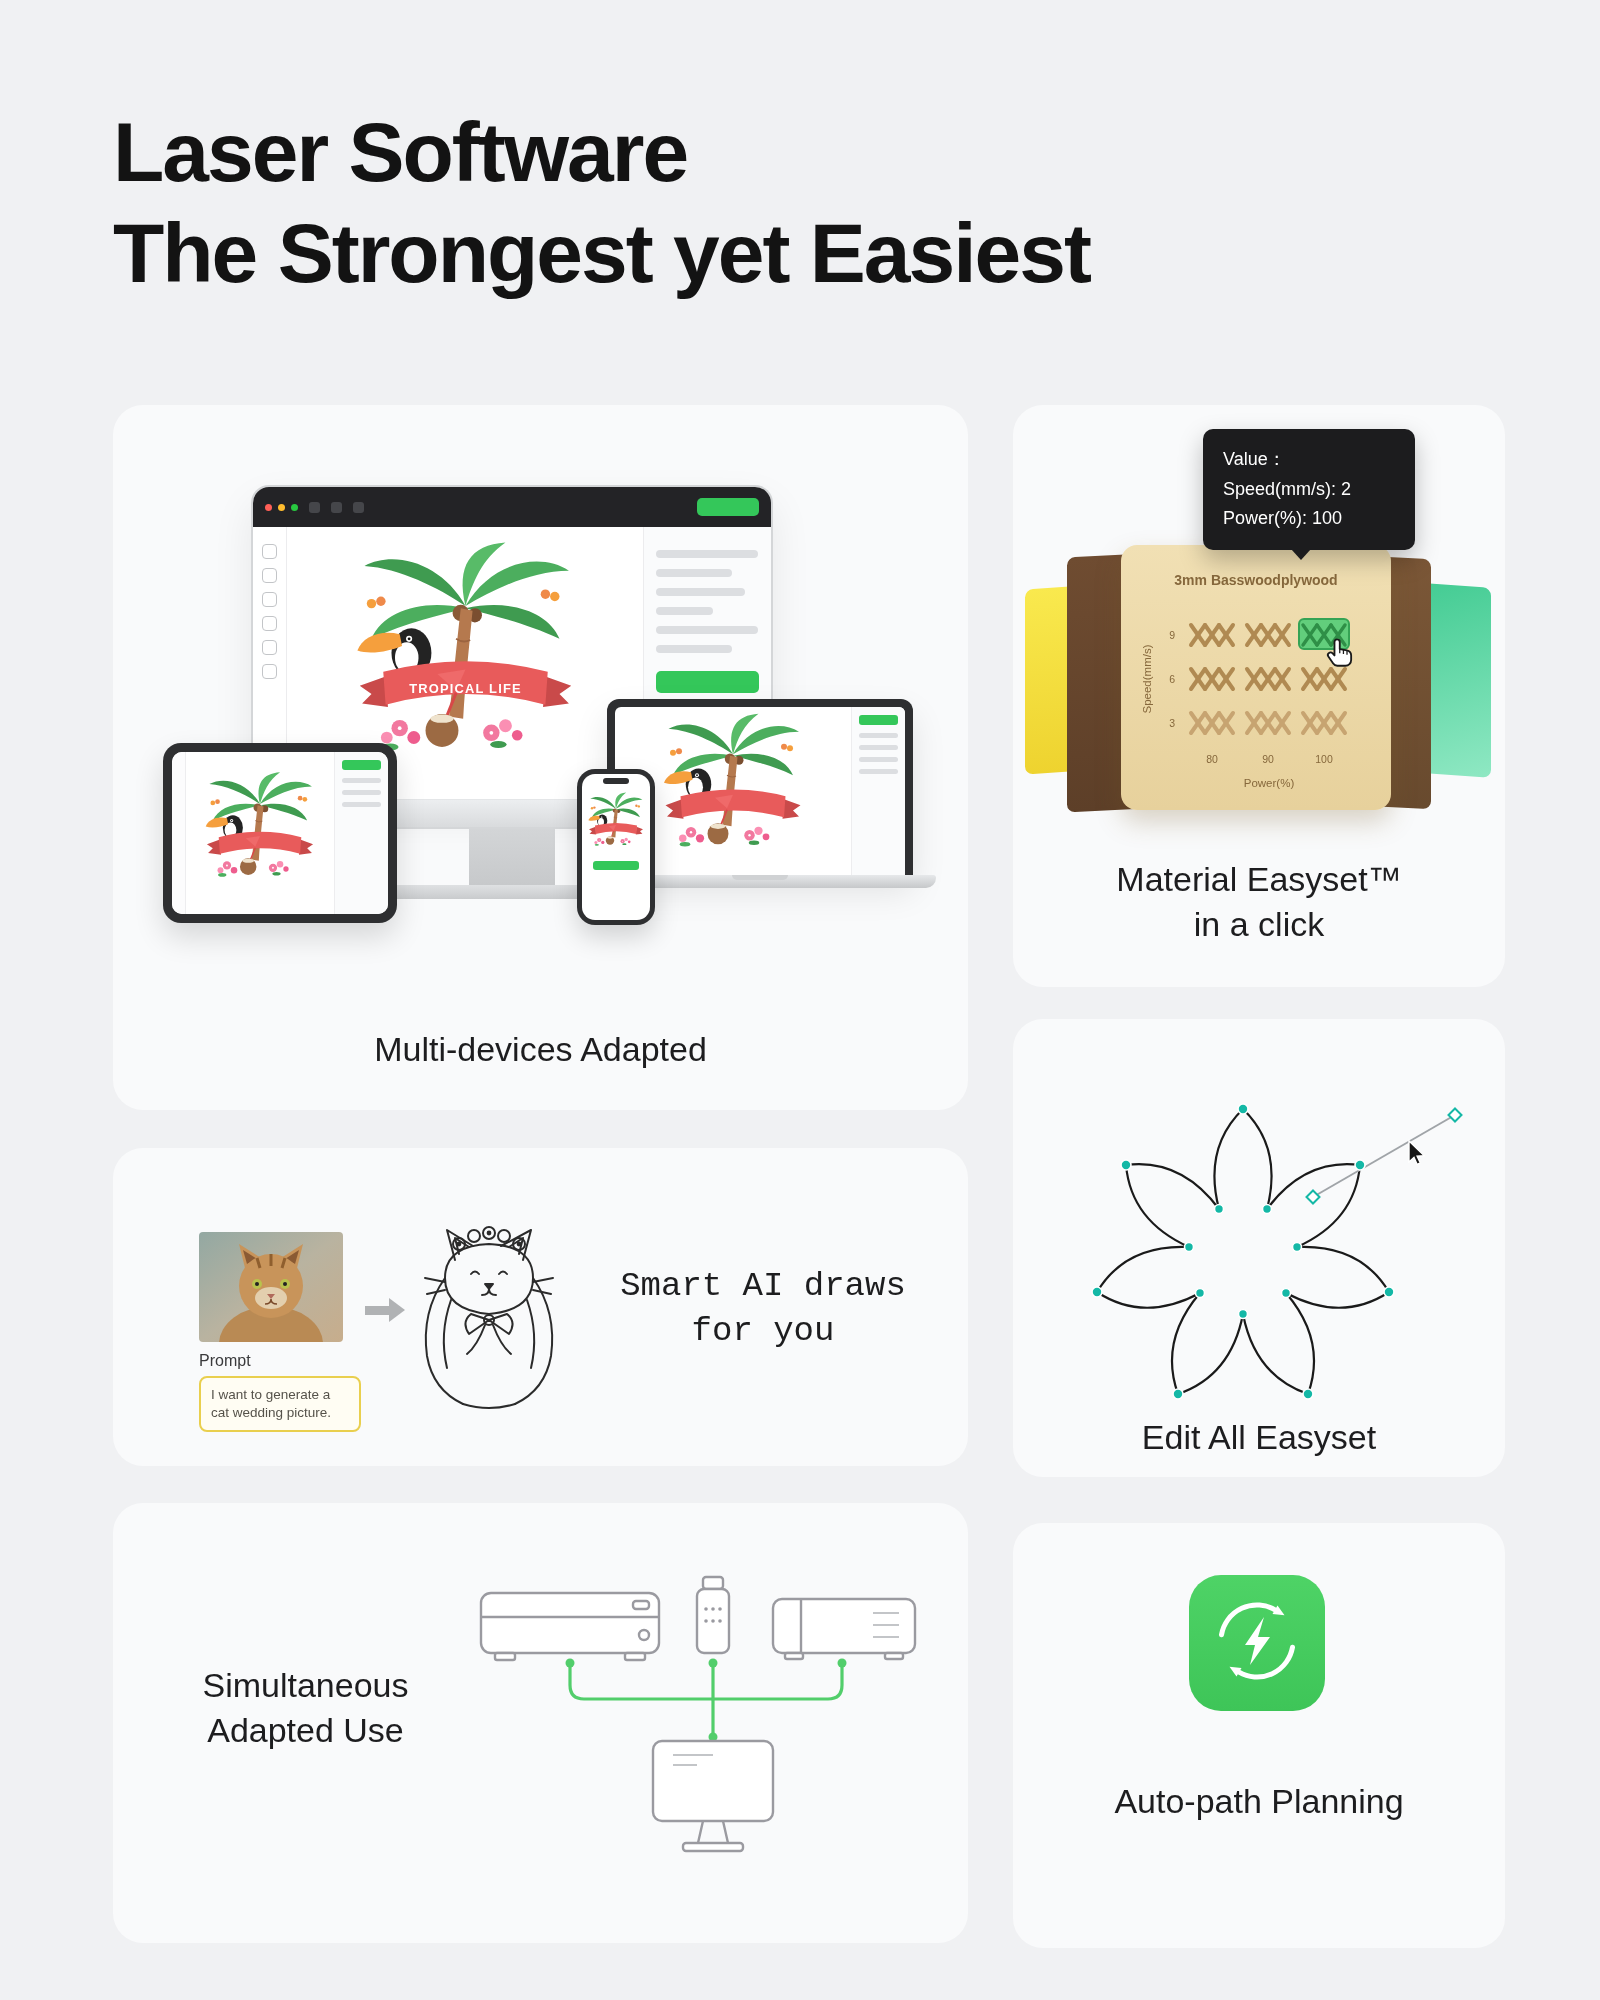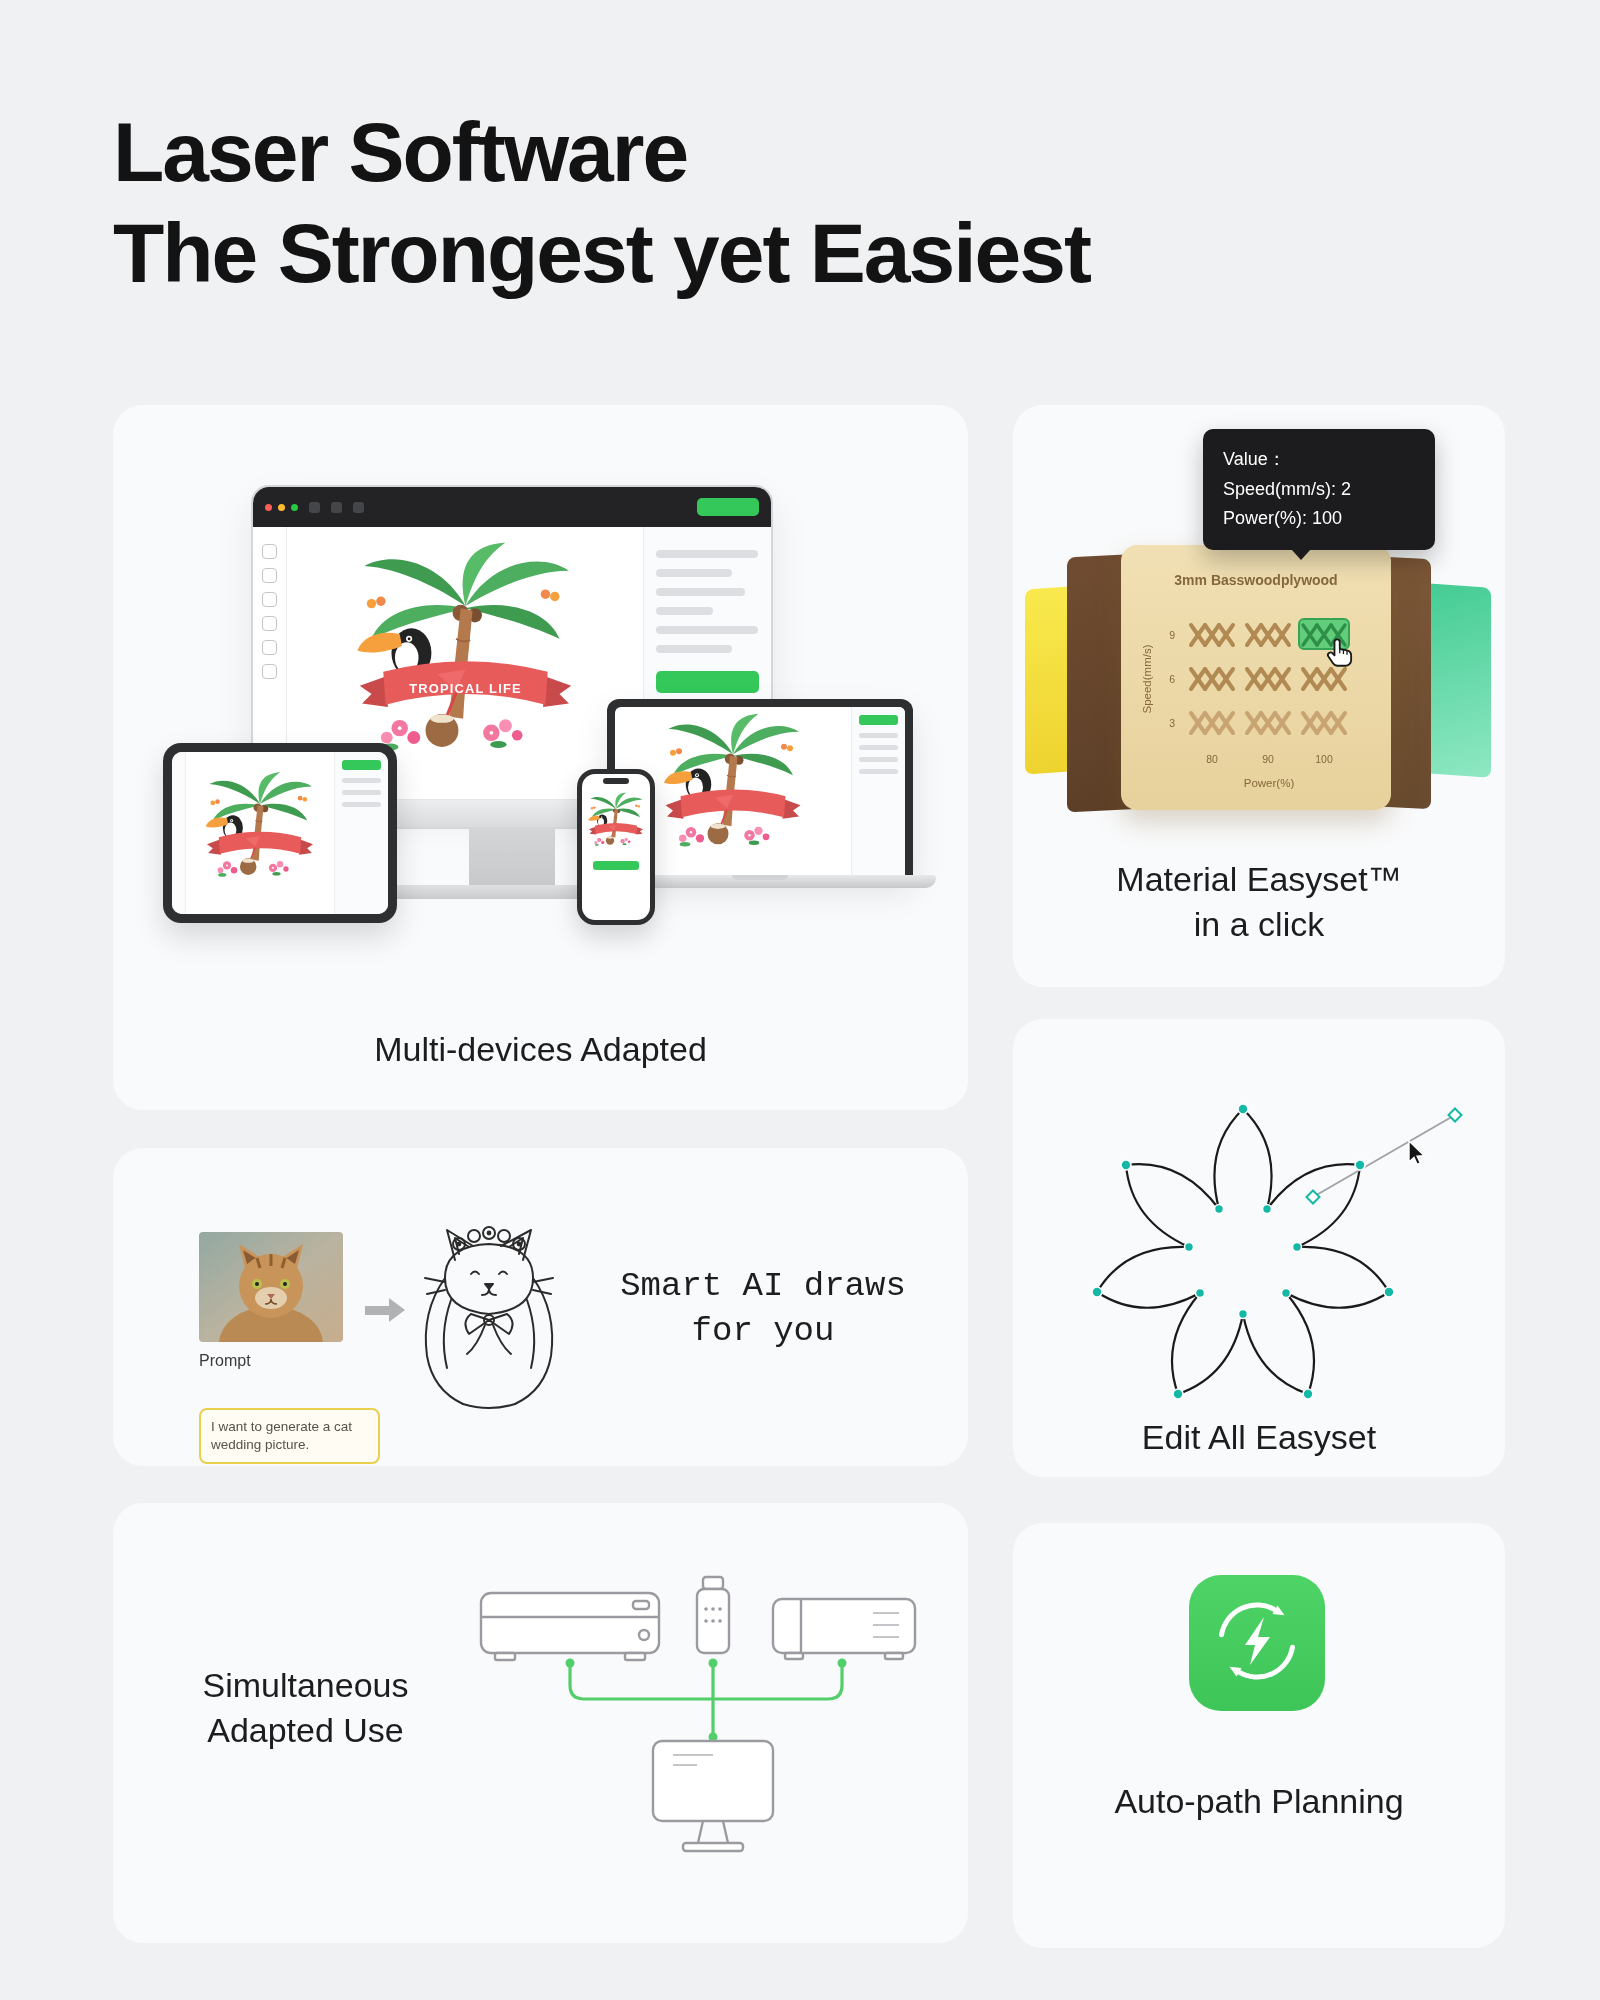--- a/index.html
+++ b/index.html
@@ -88,30 +88,30 @@
            background:linear-gradient(180deg,#f1e0b4,#e7d19c); border-radius:16px;
            box-shadow:0 12px 26px rgba(120,90,40,.25); }
   .board svg { width:100%; height:100%; display:block; }
   .board-title { font-size:14px; font-weight:600; fill:#86683c; text-anchor:middle; font-family:"Liberation Sans", sans-serif; }
   .axis-label  { font-size:11.5px; fill:#86683c; text-anchor:middle; font-family:"Liberation Sans", sans-serif; }
   .tick        { font-size:10.5px; fill:#86683c; font-family:"Liberation Sans", sans-serif; }
   .weave-tan   { stroke:#b08a52; stroke-width:4; stroke-linecap:round; fill:none; }
   .weave-light { stroke:#c7a471; stroke-width:4; stroke-linecap:round; fill:none; }
   .weave-green { stroke:#2f8f47; stroke-width:3.4; stroke-linecap:round; fill:none; }
 
-  .tooltip { position:absolute; left:190px; top:24px; width:232px; z-index:6; background:#1c1c1e; color:#fff;
+  .tooltip { position:absolute; left:190px; top:24px; width:212px; z-index:6; background:#1c1c1e; color:#fff;
              border-radius:10px; padding:16px 20px; font-size:18px; line-height:1.65; box-shadow:0 10px 24px rgba(0,0,0,.25); }
   .tt-notch { position:absolute; bottom:-10px; left:88px; width:0; height:0;
               border-left:10px solid transparent; border-right:10px solid transparent; border-top:11px solid #1c1c1e; }
 
   
   .cat-photo { position:absolute; left:86px; top:84px; width:144px; height:110px; border-radius:4px; overflow:hidden; }
   .prompt-label { position:absolute; left:86px; top:204px; font-size:16px; color:#3a3a3c; }
-  .prompt-box { position:absolute; left:86px; top:228px; width:181px; padding:8px 10px; background:#fffdf3;
-                border:2px solid #e9cf4e; border-radius:8px; font-size:13.5px; line-height:1.35; color:#55524a;margin-top:32px; }
+  .prompt-box { position:absolute; left:86px; top:228px; width:162px; padding:8px 10px; background:#fffdf3;
+                border:2px solid #e9cf4e; border-radius:8px; font-size:13.5px; line-height:1.35; color:#55524a; }
   .ai-arrow { position:absolute; left:252px; top:150px; display:flex; align-items:center; }
   .arrow-bar { width:24px; height:9px; background:#b0b2b4; display:block; }
   .arrow-head { width:0; height:0; border-top:12px solid transparent; border-bottom:12px solid transparent;
                 border-left:16px solid #b0b2b4; display:block; }
   .cat-drawing { position:absolute; left:298px; top:56px; width:156px; height:208px; }
 
   
   .vectors-svg { position:absolute; left:0; top:0; width:492px; height:396px; }
 
   

